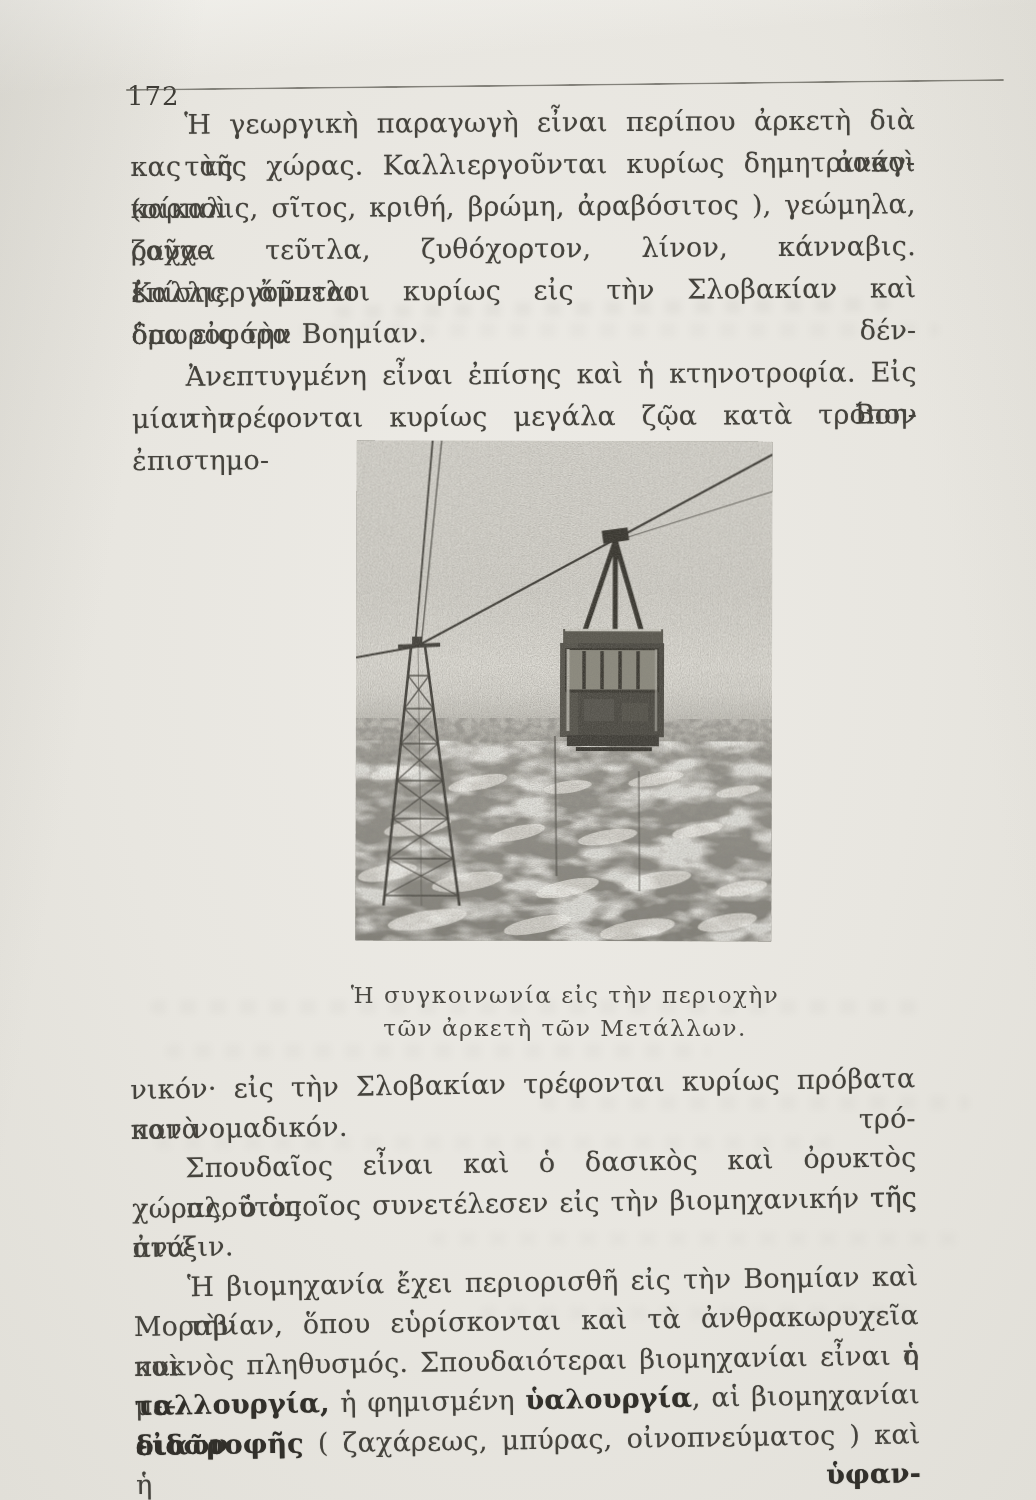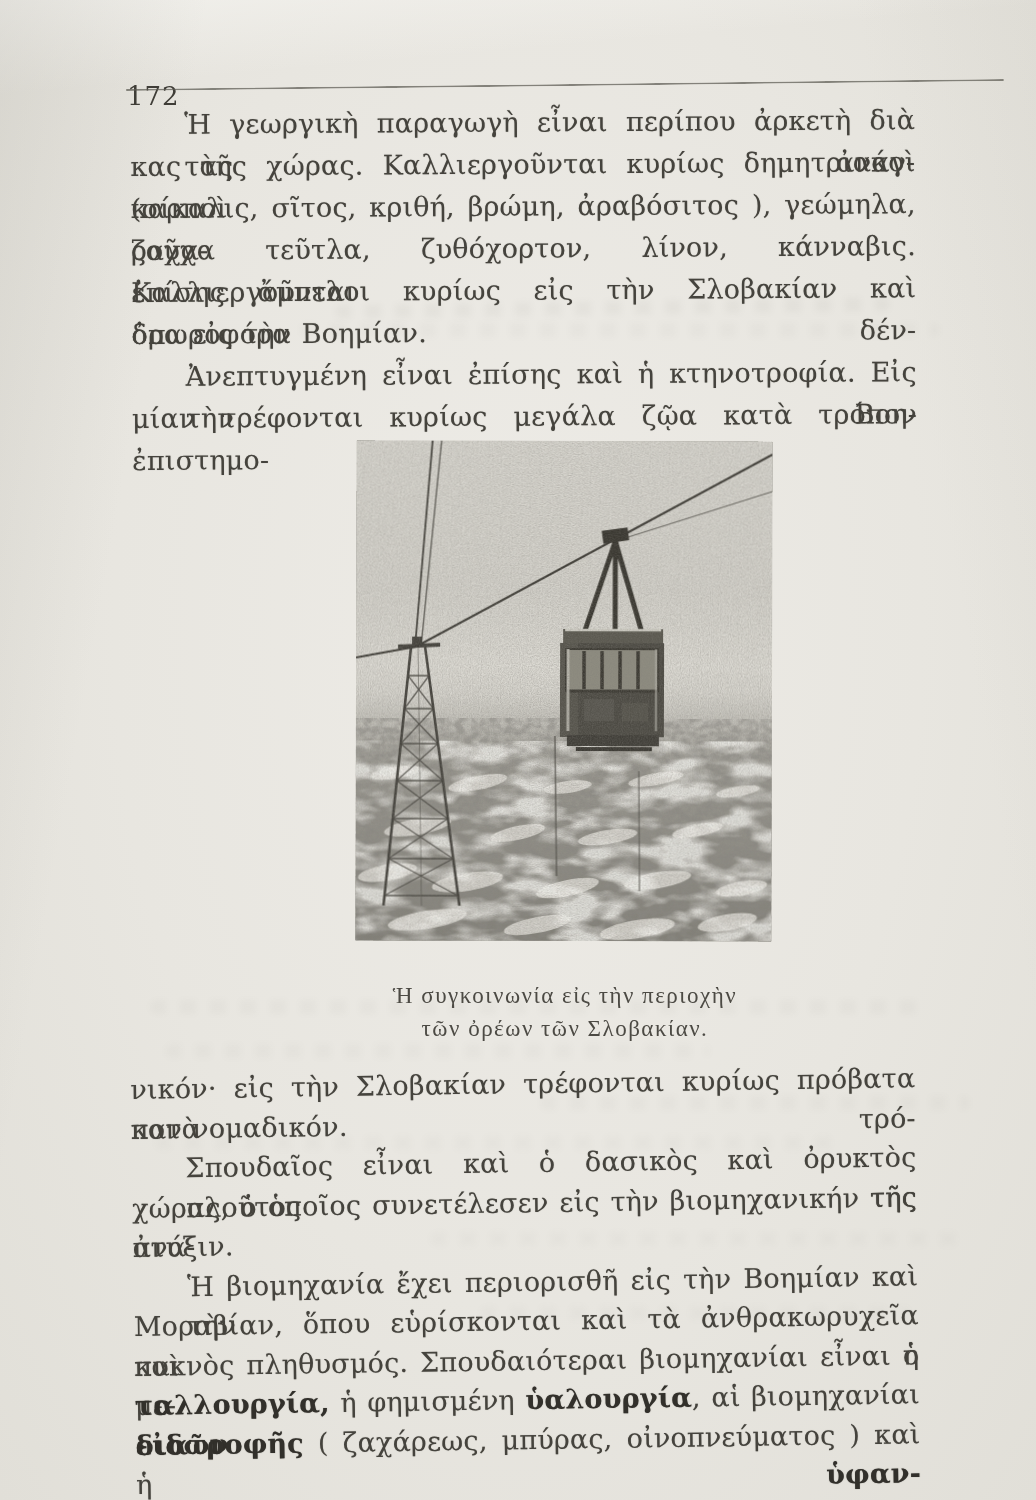--- a/index.html
+++ b/index.html
@@ -33,21 +33,21 @@
   .ln.end{text-align-last:left;}
   .bold{font-weight:bold;color:#32302b;text-shadow:0 0 1px rgba(45,43,38,0.5);}
   .photo{
     position:absolute;left:356px;top:441px;width:416px;height:500px;
     background:#d5d3cc;box-shadow:inset 0 0 24px rgba(72,70,63,0.45);
     transform:rotate(0.15deg);
   }
   .photo svg{display:block;}
   .caption{
     position:absolute;left:340px;top:979px;width:450px;text-align:center;
-    font-size:23px;line-height:33px;color:#4c4a44;letter-spacing:1.5px;font-family:Liberation Serif, serif;
+    font-size:23px;line-height:33px;color:#4c4a44;letter-spacing:1.5px;
   }
   .ghost{
     position:absolute;height:14px;border-radius:7px;filter:blur(3px);
     background:repeating-linear-gradient(90deg, rgba(122,120,112,0.55) 0 16px, rgba(122,120,112,0) 16px 30px);
     pointer-events:none;
   }
   .g1{left:335px;top:301px;width:555px;opacity:.10;transform:rotate(-0.8deg);}
   .g2{left:300px;top:323px;width:640px;opacity:.07;}
   .g3{left:150px;top:1000px;width:770px;opacity:.08;}
   .g4{left:165px;top:1044px;width:545px;opacity:.07;}
@@ -200,21 +200,21 @@
         <rect x="211" y="294" width="92" height="11" fill="#403e38"></rect>
         <line x1="220" y1="308" x2="296" y2="308" stroke="#3a3832" stroke-width="4"></line>
       </g>
 
       <rect x="0" y="0" width="416" height="500" filter="url(#fGrain)" opacity="0.45"></rect>
     </svg>
   </div>
 
   <div class="caption">
     <div>Ἡ συγκοινωνία εἰς τὴν περιοχὴν</div>
-    <div>τῶν ὀρέων τῶν Σλοβακίαν.</div>
+    <div>τῶν ἀρκετὴ τῶν Μετάλλων.</div>
   </div>
 
   <div class="block bottom">
       <div class="ln"><span>νικόν· εἰς τὴν Σλοβακίαν τρέφονται κυρίως πρόβατα κατὰ τρό-</span></div>
       <div class="ln end"><span>πον νομαδικόν.</span></div>
       <div class="ln indent"><span>Σπουδαῖος εἶναι καὶ ὁ δασικὸς καὶ ὀρυκτὸς πλοῦτος τῆς</span></div>
       <div class="ln"><span>χώρας, ὁ ὁποῖος συνετέλεσεν εἰς τὴν βιομηχανικήν τῆς ἀνά-</span></div>
       <div class="ln end"><span>πτυξιν.</span></div>
       <div class="ln indent"><span>Ἡ βιομηχανία ἔχει περιορισθῆ εἰς τὴν Βοημίαν καὶ τὴν</span></div>
       <div class="ln"><span>Μοραβίαν, ὅπου εὑρίσκονται καὶ τὰ ἀνθρακωρυχεῖα καὶ ὁ</span></div>

